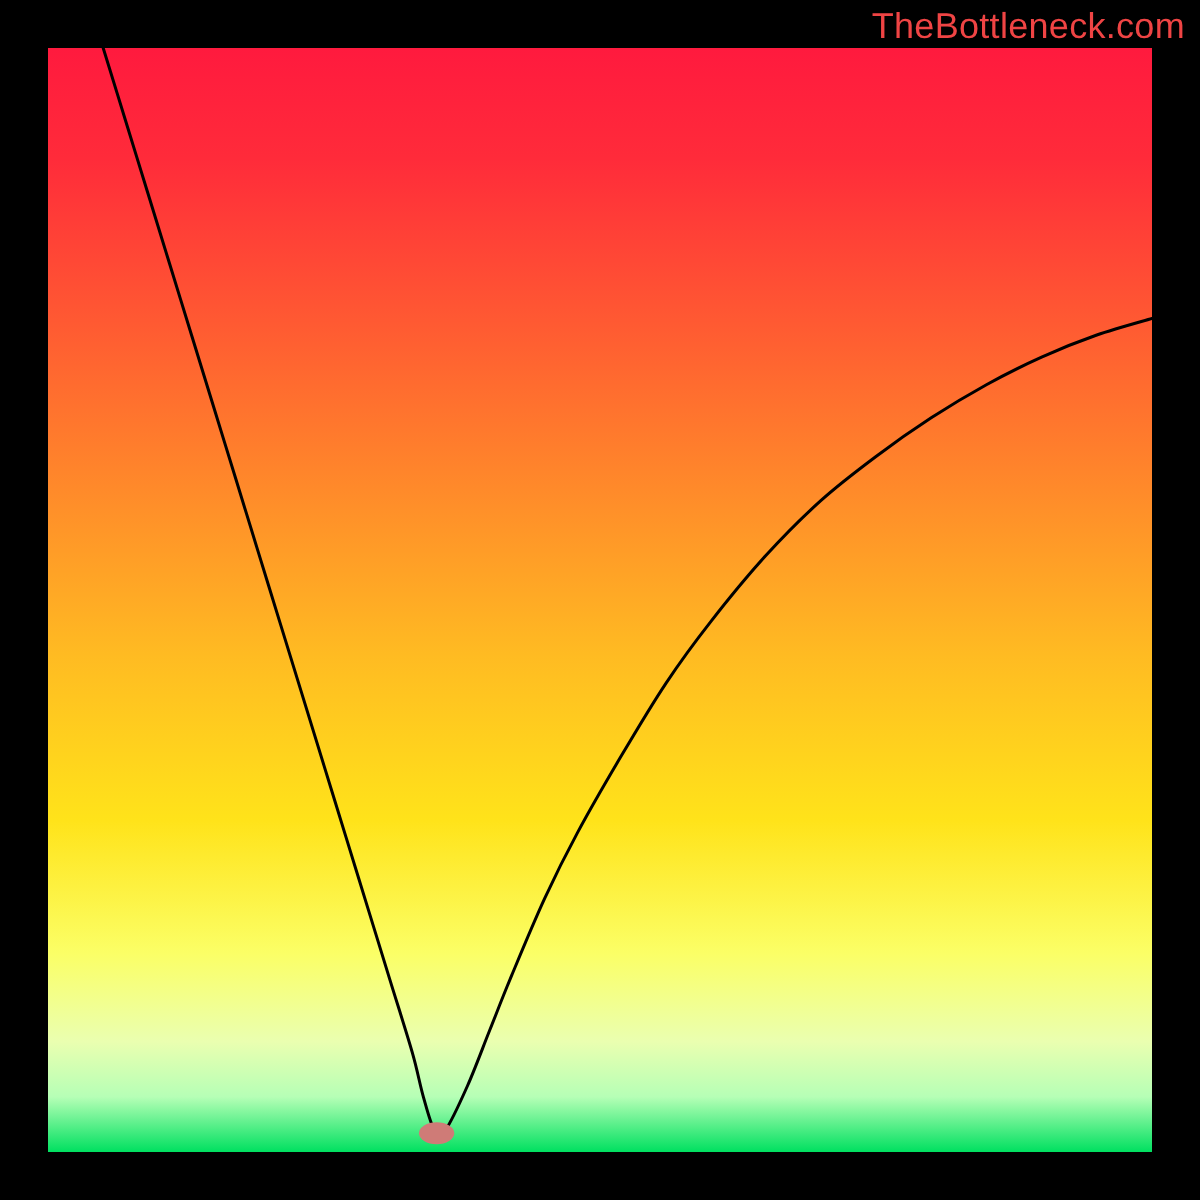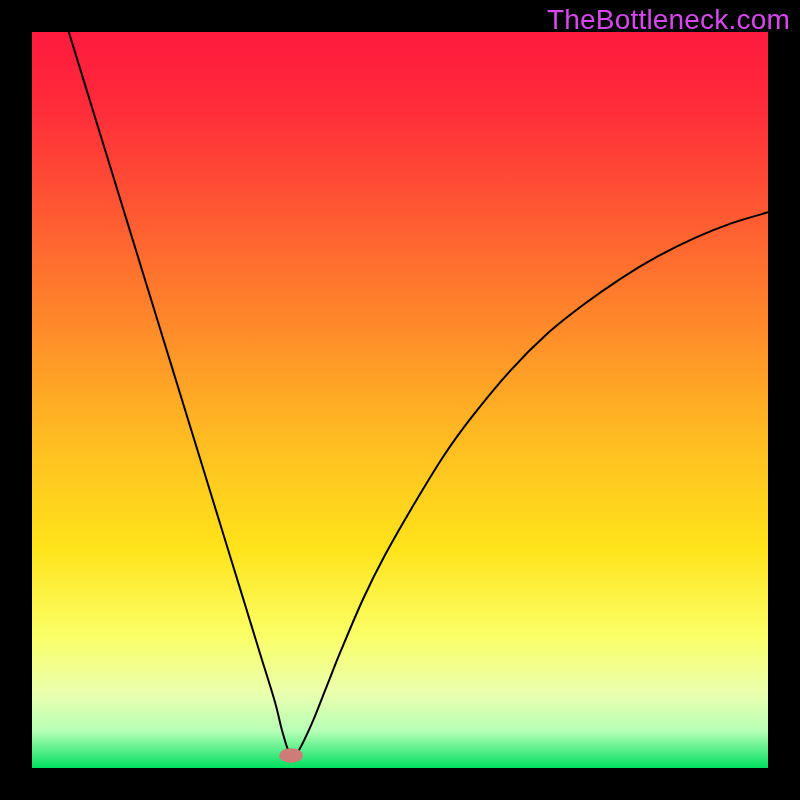--- a/index.html
+++ b/index.html
@@ -14,22 +14,22 @@
   .frame {
     position: relative;
     width: 800px;
     height: 800px;
     background: #000;
   }
   .watermark {
     position: absolute;
     top: 4px;
     right: 10px;
-    color: #d946ef;
-    font-size: 28px;
+    color: #ef4444;
+    font-size: 24px;
     font-weight: 400;
     letter-spacing: 0.2px;
     font-family: Arial, Helvetica, sans-serif;
   }
   .plot {
     position: absolute;
     left: 32px;
     top: 32px;
     width: 736px;
     height: 736px;

